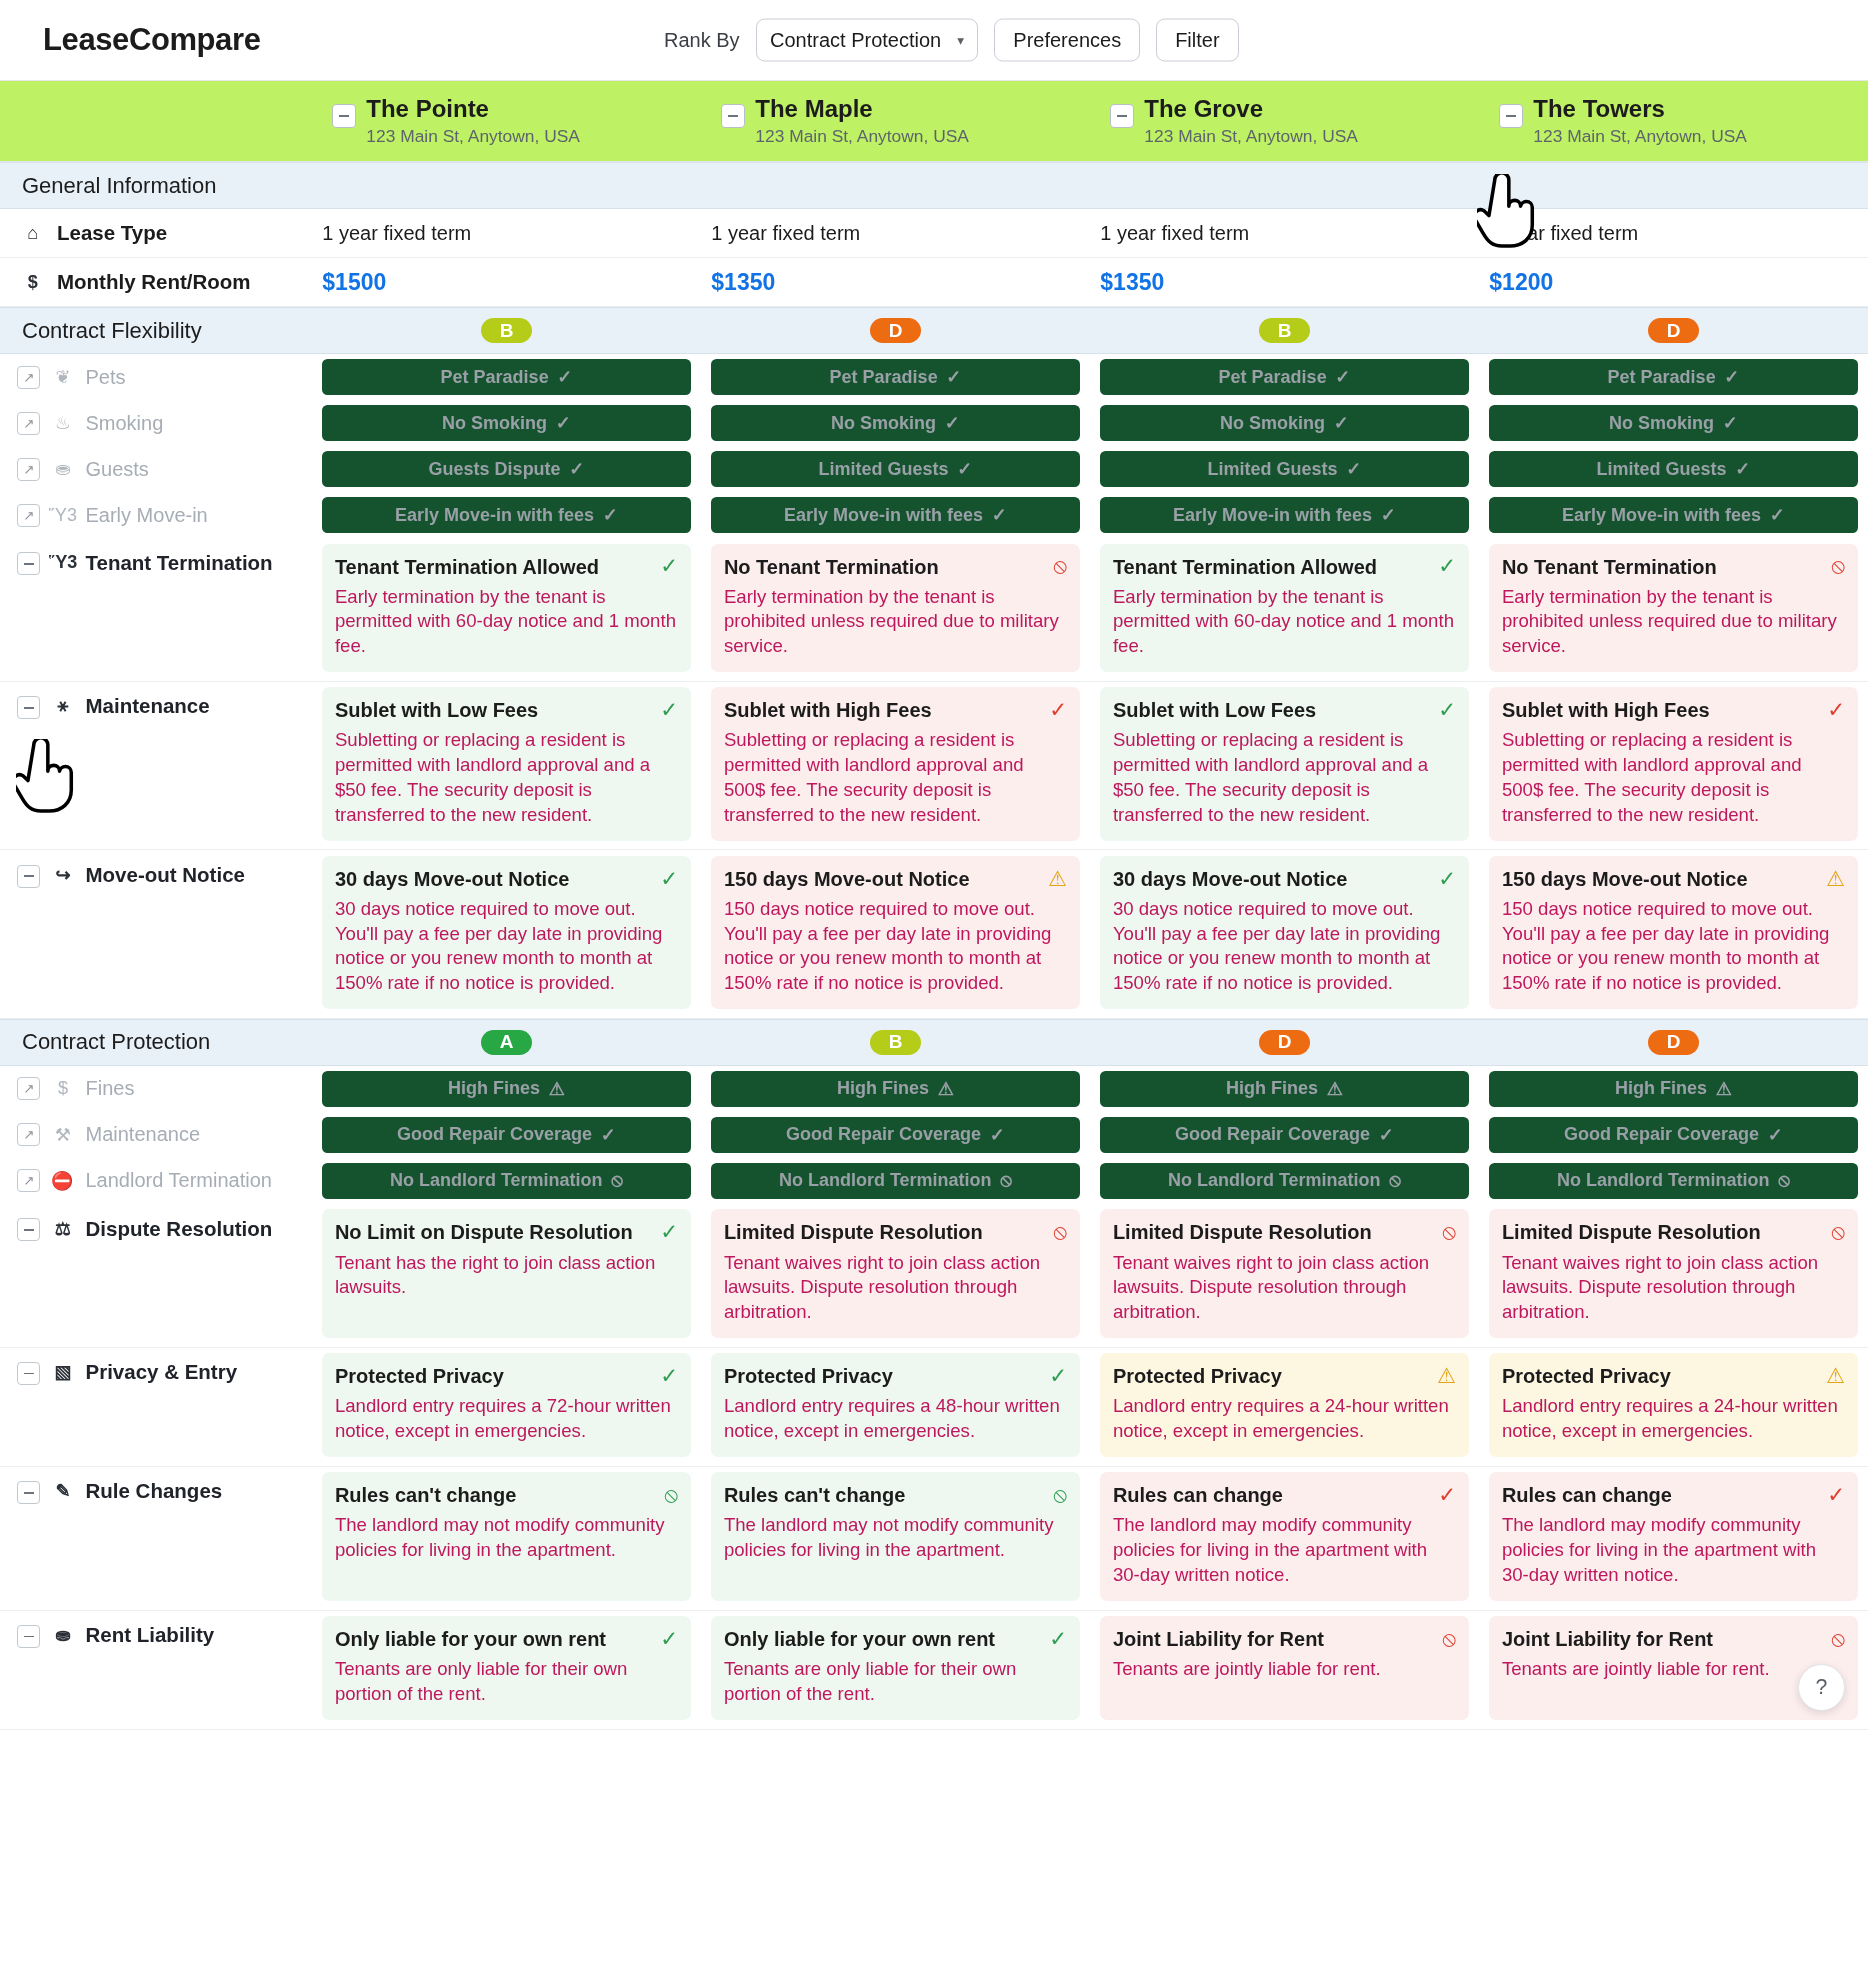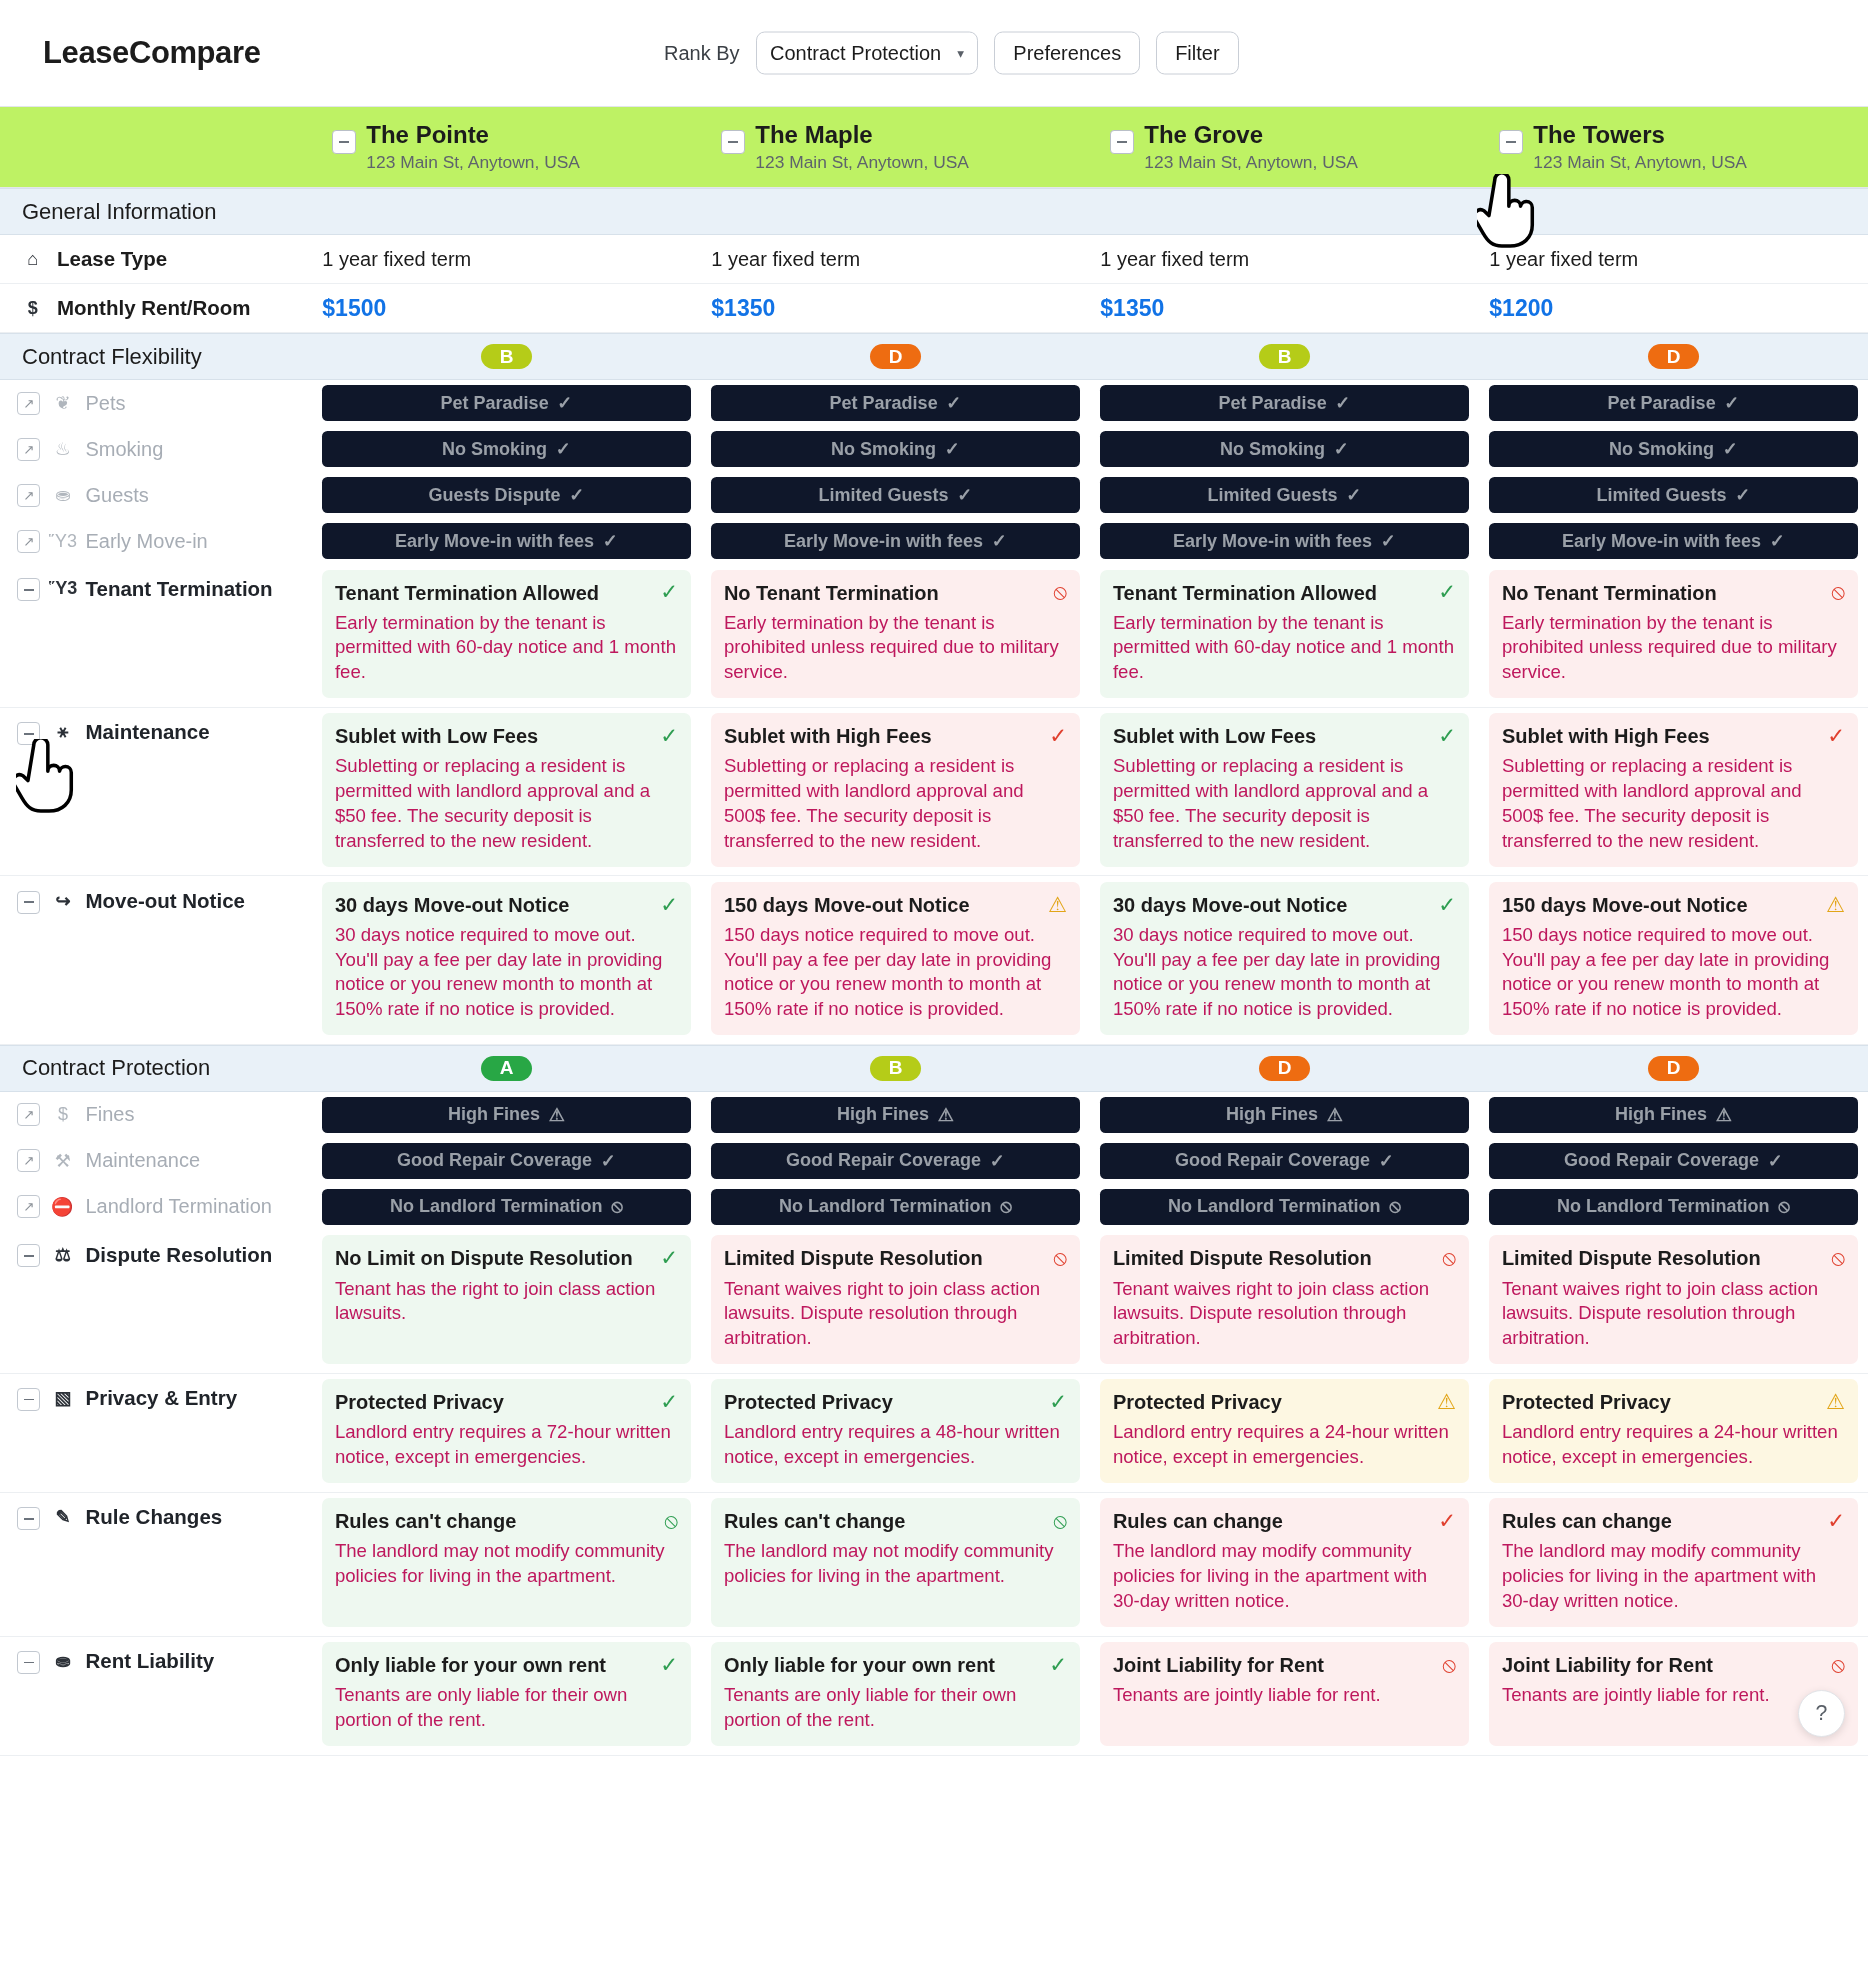--- a/index.html
+++ b/index.html
@@ -6,21 +6,21 @@
   html, body {
     margin: 0; padding: 0;
     background: #ffffff;
     font-family: "Liberation Sans", sans-serif;
     color: #1c1c1c;
   }
   body { width: 1869px; }
 
   
   .topbar {
-    height: 107px;
+    height: 81px;
     border-bottom: 1.2px solid #e3e6ea;
     display: flex;
     align-items: center;
     padding: 0 43px;
     position: relative;
     background: #fff;
   }
   .brand {
     font-size: 31px;
     font-weight: bold;
@@ -160,21 +160,21 @@
     background: #fff;
     display: flex; align-items: center; justify-content: center;
     color: #8b9198;
     font-size: 13.4px;
     flex: none;
   }
   .attr-icon { width: 24.5px; display: flex; justify-content: center; color: #b0b6bd; font-size: 18px; flex: none; }
   .chip {
     margin: 0 10.3px;
     width: 369px;
-    background: #0f172a;
+    background: #14532d;
     border-radius: 5.5px;
     height: 36px;
     display: flex;
     align-items: center;
     justify-content: center;
     gap: 8.7px;
     font-size: 18px;
     font-weight: bold;
     color: #9aa0a8;
   }

